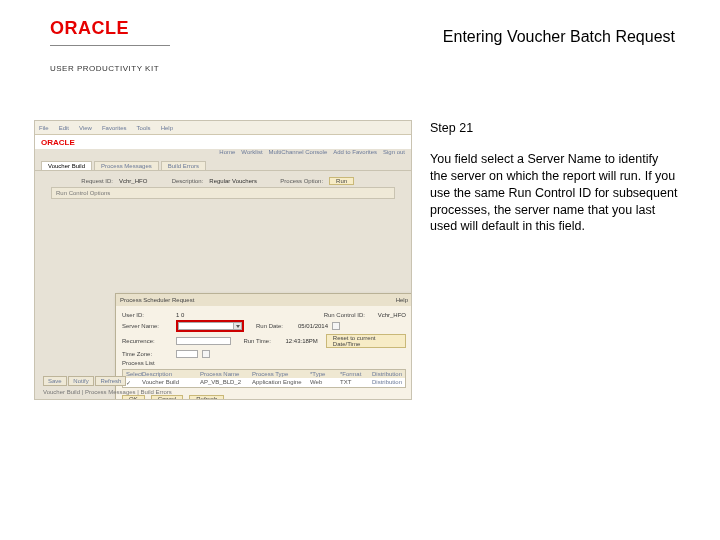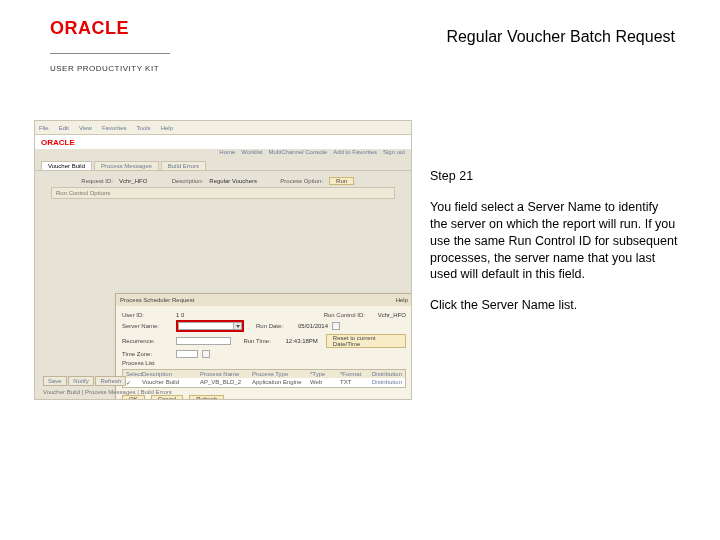--- a/index.html
+++ b/index.html
@@ -1,20 +1,20 @@
 <!DOCTYPE html>
 <html><head>
 <meta charset="utf-8">
 <style>
   * { box-sizing: border-box; margin: 0; padding: 0; }
   body { width: 720px; height: 540px; background: #fff; font-family: Arial, sans-serif; position: relative; }
 
   .logo-block { position: absolute; left: 50px; top: 18px; }
   .oracle-logo { font-family: "Arial Black", Arial, sans-serif; font-size: 18px; font-weight: 900; color: #e60000; letter-spacing: 0.5px; }
-  .upk-line { font-size: 8px; letter-spacing: 0.5px; color:#333; border-top:1px solid #888; margin-top:14px; padding-top:10px; width:120px; }
+  .upk-line { font-size: 8px; letter-spacing: 0.5px; color:#333; border-top:1px solid #888; margin-top:6px; padding-top:18px; width:120px; }
 
   .doc-title { position:absolute; right:45px; top:28px; font-size:16px; color:#000; }
 
   .screenshot { position:absolute; left:34px; top:120px; width:378px; height:280px; background:#e7e2d6; border:1px solid #c9c3b1; overflow:hidden; font-size:6px; color:#555; }
   .ss-top { height:14px; background:#f3efe3; border-bottom:1px solid #d0c8b0; display:flex; align-items:center; padding:0 4px; gap:10px; }
   .ss-top span { color:#6b7a99; }
   .ss-orcl { height:14px; background:#fff; display:flex; align-items:center; padding:0 6px; }
   .ss-orcl .o { color:#e60000; font-weight:bold; font-size:8px; }
   .ss-links { height:10px; display:flex; justify-content:flex-end; gap:6px; padding:0 6px; color:#6b7a99;}
   .ss-tabs { height:12px; border-bottom:1px solid #c9c3b1; display:flex; gap:2px; padding:0 6px; align-items:flex-end;}
@@ -43,32 +43,32 @@
   .dgrid .hdr { display:flex; background:#efe8d2; color:#6b7a99;}
   .dgrid .hdr div, .dgrid .row div { padding:1px 3px;}
   .dgrid .row { display:flex; background:#fff;}
   .c1{width:16px}.c2{width:58px}.c3{width:52px}.c4{width:58px}.c5{width:30px}.c6{width:32px}.c7{flex:1}
   .dot-okrow { display:flex; gap:6px; padding:3px 6px;}
 
   .ss-bottom { position:absolute; bottom:0; left:0; right:0; padding:4px 8px; }
   .ss-expand { border:1px solid #bdb499; background:#efe9d7; display:inline-flex; align-items:center; gap:4px; padding:1px 4px; color:#6b7a99;}
   .ss-bc { margin-top:3px; color:#777;}
 
-  .sidebar { position:absolute; left:430px; top:120px; right:42px; font-size:12.5px; color:#000; line-height:1.35;margin-top:48px; }
+  .sidebar { position:absolute; left:430px; top:120px; right:42px; font-size:12.5px; color:#000; line-height:1.35; }
   .step { margin-bottom:14px; }
   .bold { font-weight:normal; }
 </style>
 </head>
 <body>
 
 <div class="logo-block">
   <div class="oracle-logo">ORACLE</div>
   <div class="upk-line">USER PRODUCTIVITY KIT</div>
 </div>
-<div class="doc-title">Regular Voucher Batch Request</div>
+<div class="doc-title">Entering Voucher Batch Request</div>
 
 <div class="screenshot">
   <div class="ss-top">
     <span>File</span>
     <span>Edit</span>
     <span>View</span>
     <span>Favorites</span>
     <span>Tools</span>
     <span>Help</span>
   </div>
@@ -174,16 +174,13 @@
       </span>
     <div class="ss-bc">Voucher Build | Process Messages | Build Errors</div>
   </div>
 </div>
 
 <div class="sidebar">
   <div class="step">Step 21</div>
   <p>
     <span>You field select a </span><span class="bold">Server Name</span><span> to identify the server on which the report will run. If you use the same Run Control ID for subsequent processes, the server name that you last used will default in this field.</span>
   </p>
-  <p style="margin-top:14px">
-    <span>Click the </span><span class="bold">Server Name</span><span> list.</span>
-  </p>
 </div>
 
 </body></html>

